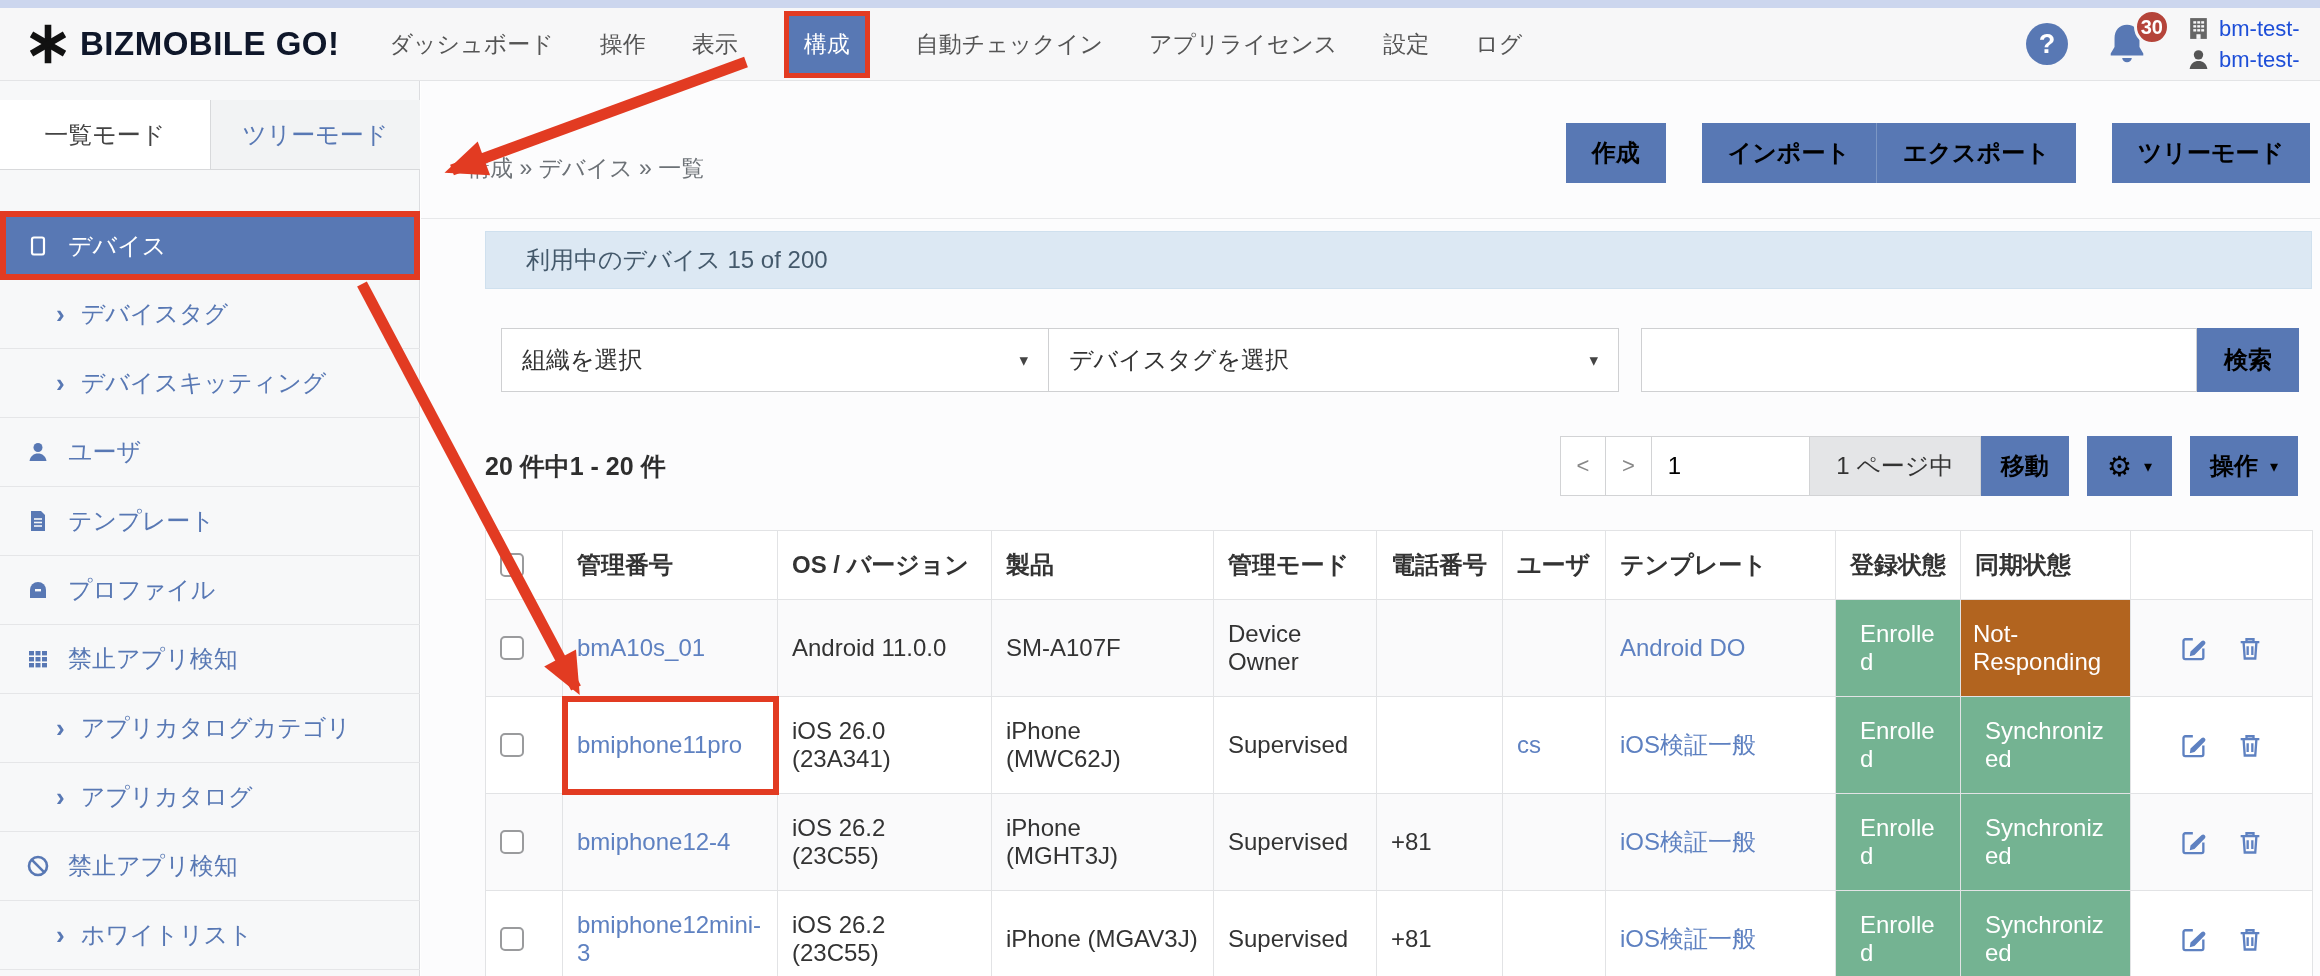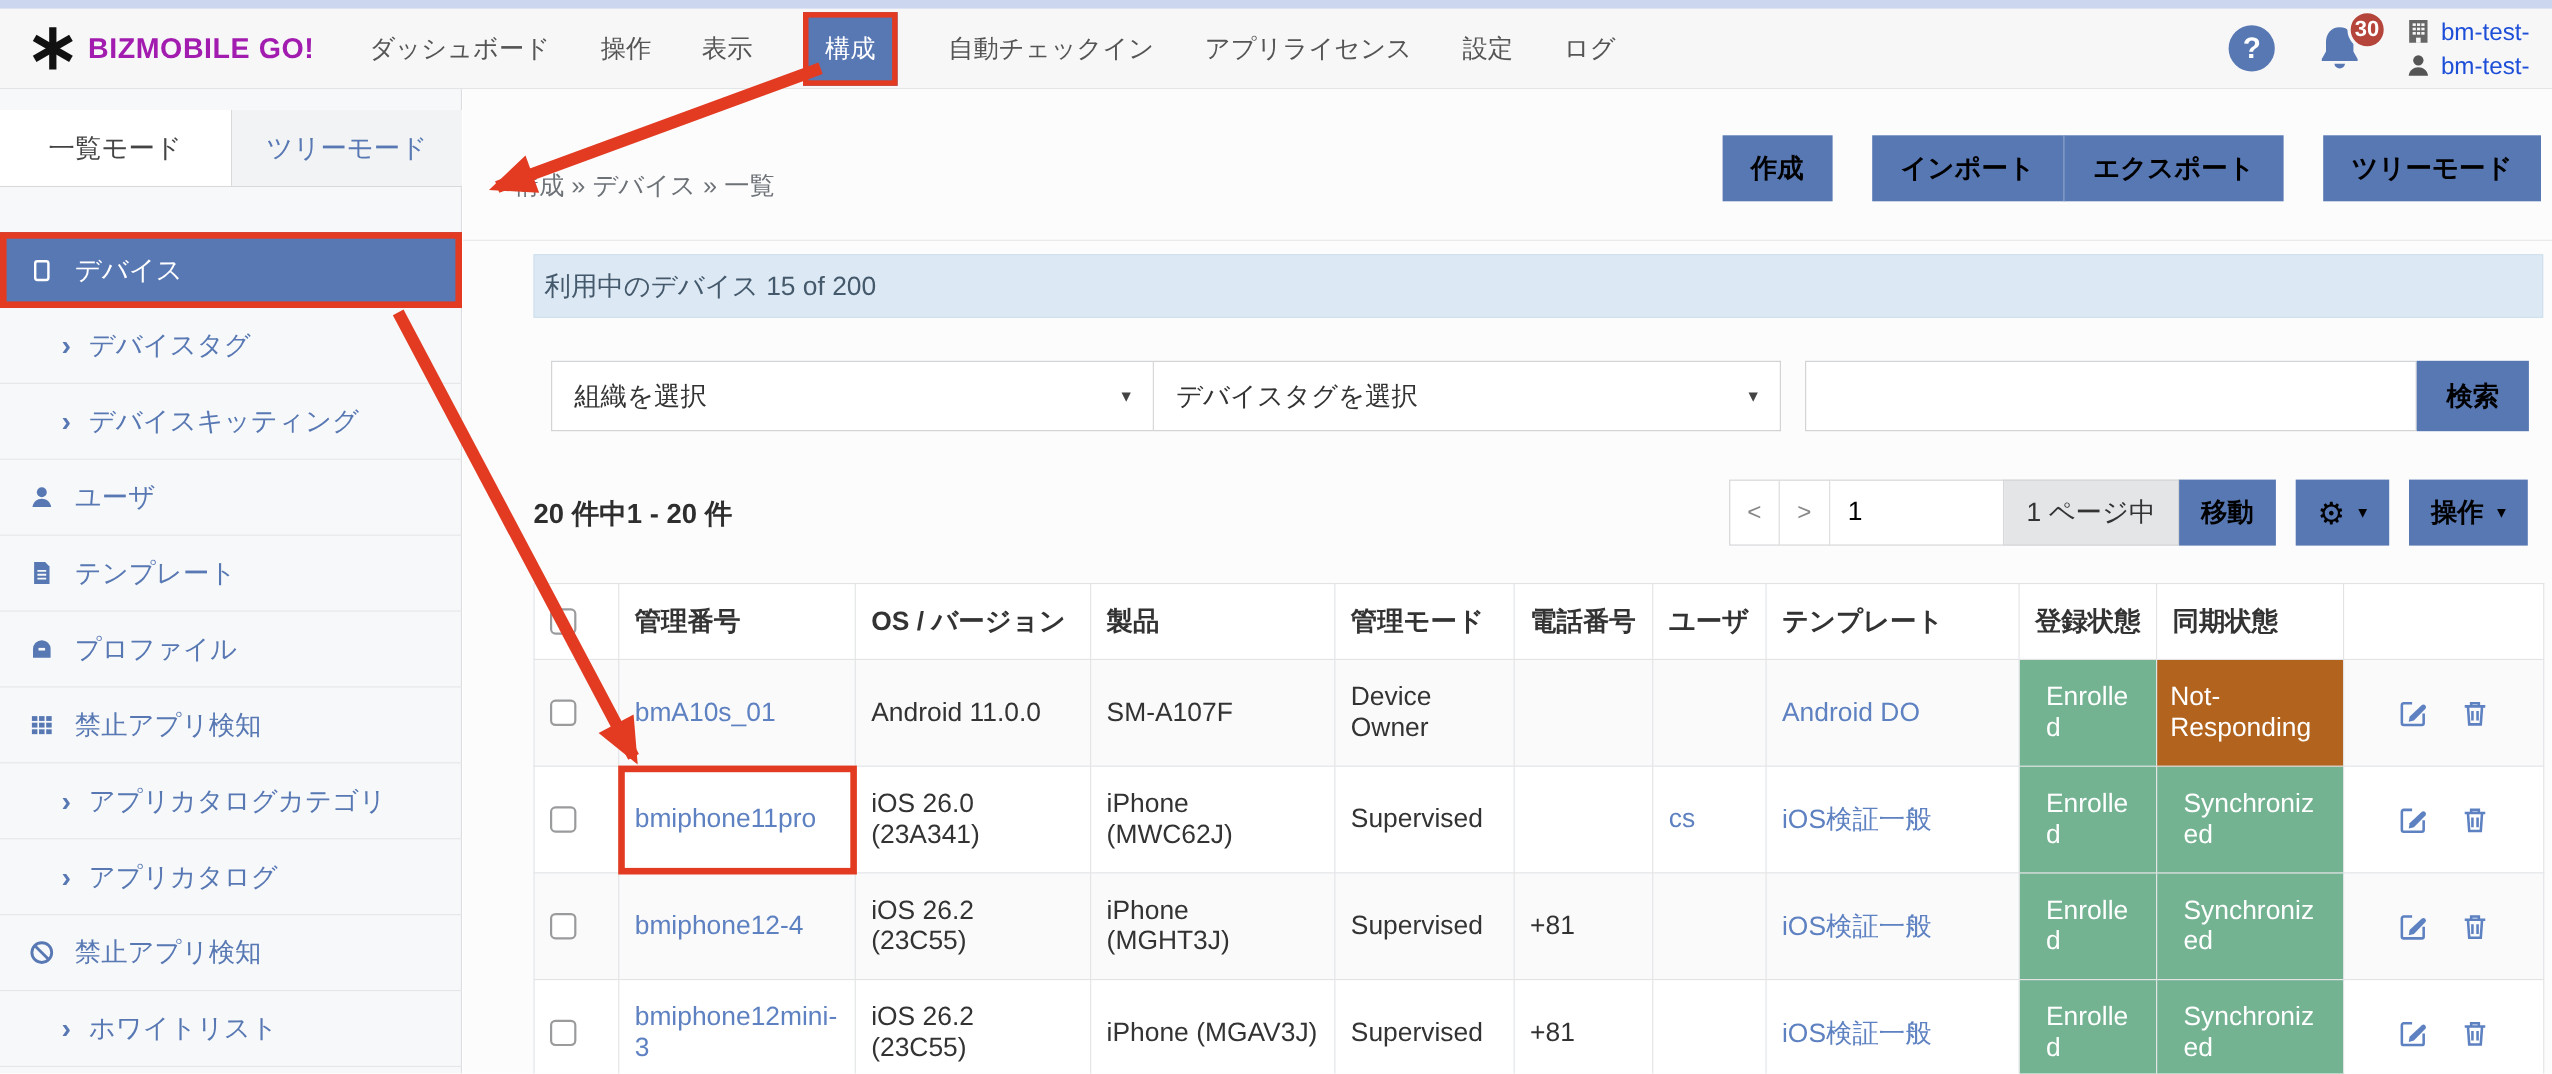--- a/index.html
+++ b/index.html
@@ -6,21 +6,21 @@
   body{
     width:2320px;height:976px;overflow:hidden;position:relative;
     background:#fff;font-family:"Liberation Sans","DejaVu Sans",sans-serif;
     -webkit-font-smoothing:antialiased;
   }
   
   .topstrip{position:absolute;top:0;left:0;width:2320px;height:8px;background:#ccd6ee;}
   .navbar{position:absolute;top:8px;left:0;width:2320px;height:73px;background:#f7f7f8;
     border-bottom:1px solid #e3e4e6;box-sizing:border-box;display:flex;align-items:center;}
   .logo{display:flex;align-items:center;gap:10px;margin-left:26px;flex:0 0 auto;}
-  .logo-text{font-size:26px;font-weight:bold;color:#a21caf;letter-spacing:.5px;white-space:nowrap;}
+  .logo-text{font-size:33px;font-weight:bold;color:#0f172a;letter-spacing:.5px;white-space:nowrap;}
   .nav-menu{display:flex;align-items:center;gap:46px;margin-left:50px;flex:0 0 auto;}
   .nav-item{font-size:23px;color:#555;white-space:nowrap;cursor:pointer;}
   .nav-item.active{background:#5878b4;color:#fff;padding:13px 15px;border:5px solid #e23b22;}
   .nav-right{margin-left:auto;display:flex;align-items:center;gap:36px;margin-right:6px;}
   .help-icon{width:42px;height:42px;border-radius:50%;background:#5878b4;color:#fff;
     font-size:27px;font-weight:bold;display:flex;align-items:center;justify-content:center;}
   .bell-wrap{position:relative;width:46px;height:46px;}
   .badge{position:absolute;top:-12px;right:-20px;background:#b5443a;color:#fff;font-size:20px;
     font-weight:bold;border-radius:50%;min-width:36px;height:36px;display:flex;align-items:center;
     justify-content:center;border:3px solid #f7f7f8;box-sizing:border-box;padding:0 4px;}
@@ -46,40 +46,40 @@
   .top-actions{position:absolute;right:10px;top:42px;display:flex;align-items:center;}
   .btn{background:#5878b4;color:#000000;font-size:24px;font-weight:bold;height:60px;
     display:flex;align-items:center;justify-content:center;padding:0 26px;cursor:pointer;
     box-sizing:border-box;white-space:nowrap;text-align:right;}
   .btn-group{display:flex;}
   .btn-group .btn + .btn{border-left:1px solid #7c97c4;}
   .gap36{width:36px;}
   .hdiv{position:absolute;top:137px;left:0;width:1899px;height:1px;background:#e7e8ea;}
   .banner{position:absolute;left:64px;right:8px;top:150px;height:58px;background:#dce8f3;
     border:1px solid #cfe0ee;box-sizing:border-box;display:flex;align-items:center;
-    padding-left:9px;font-size:24px;color:#44596b;}
+    padding-left:40px;font-size:24px;color:#44596b;}
   .filters{position:absolute;left:80px;top:247px;height:64px;display:flex;align-items:center;}
   .dd{height:64px;background:#fff;border:1px solid #cfd0d2;box-sizing:border-box;display:flex;
     align-items:center;justify-content:space-between;padding:0 20px;font-size:24px;color:#333;cursor:pointer;}
   .dd.first{width:548px;}
   .dd.second{width:570px;border-left:none;}
   .caret{font-size:17px;color:#444;}
   .fspacer{width:22px;}
   .search-input{width:556px;height:64px;border:1px solid #cfd0d2;box-sizing:border-box;
     font-size:24px;padding:0 16px;outline:none;background:#fff;}
   .btn.search{width:102px;padding:0;height:64px;}
   .pagerow{position:absolute;left:64px;right:22px;top:355px;height:60px;display:flex;align-items:center;}
   .summary{font-size:25px;font-weight:bold;color:#2e2e2e;}
   .pager{margin-left:auto;display:flex;align-items:center;}
   .pgbtn{width:46px;height:60px;background:#fff;border:1px solid #d2d3d5;box-sizing:border-box;
     display:flex;align-items:center;justify-content:center;font-size:22px;color:#888;cursor:pointer;}
   .pgbtn.next{border-left:none;}
   .pginput{width:158px;height:60px;border:1px solid #d2d3d5;border-left:none;box-sizing:border-box;
     font-size:24px;padding-left:16px;outline:none;background:#fff;}
-  .pglabel{width:159px;height:60px;background:#e4e5e7;border:1px solid #d2d3d5;border-left:none;
+  .pglabel{width:171px;height:60px;background:#e4e5e7;border:1px solid #d2d3d5;border-left:none;
     box-sizing:border-box;display:flex;align-items:center;justify-content:center;font-size:24px;color:#333;}
   .btn.small{padding:0 20px;height:60px;}
   .pgap{width:18px;}
   .btn .bcaret{font-size:16px;margin-left:12px;}
   
   .table-wrap{position:absolute;left:64px;right:8px;top:449px;}
   table{border-collapse:collapse;table-layout:fixed;width:100%;font-size:24px;color:#333;}
   th,td{border:1px solid #e2e3e5;padding:8px 14px;text-align:left;vertical-align:middle;
     overflow-wrap:break-word;word-wrap:break-word;background:#fff;}
   thead th{font-weight:bold;height:52px;}

